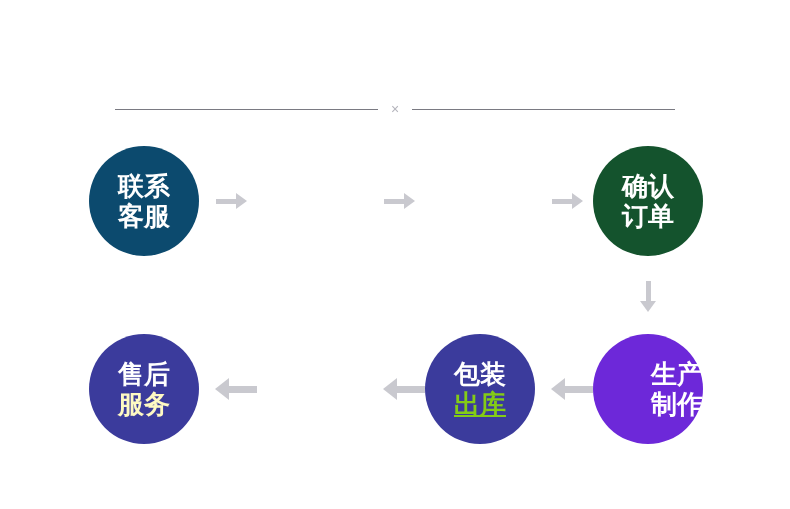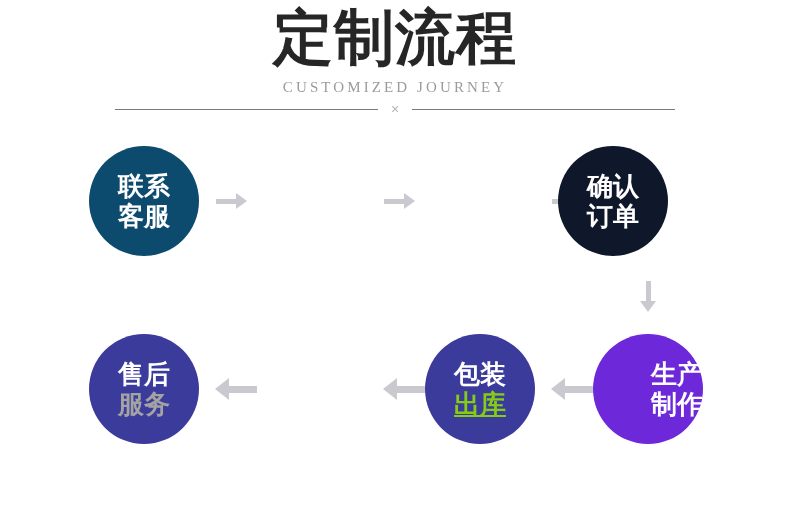--- a/index.html
+++ b/index.html
@@ -159,24 +159,20 @@
     border-left: 8px solid transparent;
     border-right: 8px solid transparent;
     border-top: 11px solid #c9c9cf;
   }
 </style>
 </head>
 <body>
 
 <div class="page" style="background: rgb(255, 255, 255);">
 
-  <div class="header">
-    <h1 class="title" style="color: rgb(38, 38, 38);">定制流程</h1>
-    <p class="subtitle" style="color: rgb(155, 155, 155);">CUSTOMIZED JOURNEY</p>
-  </div>
 
   <div class="divider">
     <span class="divider-line" style="background: rgb(122, 122, 130);"></span>
     <span class="divider-x">×</span>
     <span class="divider-line" style="background: rgb(122, 122, 130);"></span>
   </div>
 
   <div class="flow">
 
     <div class="node" style="left: 89px; top: 146px; background: #0c4a6e;">
@@ -194,21 +190,21 @@
       <span class="arrow-shaft" style="background: rgb(201, 201, 207);"></span>
       <span class="arrow-head" style="border-left-color: rgb(201, 201, 207);"></span>
     </div>
 
 
     <div class="arrow-h arrow-sm" style="left:552px; top:188px;">
       <span class="arrow-shaft" style="background: rgb(201, 201, 207);"></span>
       <span class="arrow-head" style="border-left-color: rgb(201, 201, 207);"></span>
     </div>
 
-    <div class="node" style="left: 558px; top: 146px; background: #0f172a;">
+    <div class="node" style="left: 593px; top: 146px; background: #14532d;">
       <span class="node-line" style="color: rgb(255, 255, 255);">确认</span>
       <span class="node-line" style="color: rgb(255, 255, 255);">订单</span>
     </div>
 
     <div class="arrow-v" style="left:635px; top:281px;">
       <span class="arrow-shaft" style="background: rgb(201, 201, 207);"></span>
       <span class="arrow-head-down" style="border-top-color: rgb(201, 201, 207);"></span>
     </div>
 
     <div class="node" style="left: 593px; top: 334px; background: #6d28d9; align-items: flex-end;">
@@ -232,17 +228,17 @@
     </div>
 
 
     <div class="arrow-h arrow-lg" style="left:215px; top:376px;">
       <span class="arrow-head" style="border-right-color: rgb(201, 201, 207);"></span>
       <span class="arrow-shaft" style="background: rgb(201, 201, 207);"></span>
     </div>
 
     <div class="node" style="left: 89px; top: 334px; background: rgb(59, 59, 156);">
       <span class="node-line" style="color: rgb(255, 255, 255);">售后</span>
-      <span class="node-line" style="color: #a3a3a3;">服务</span>
+      <span class="node-line" style="color: #fef9c3;">服务</span>
     </div>
 
   </div>
 </div>
 
 </body></html>

